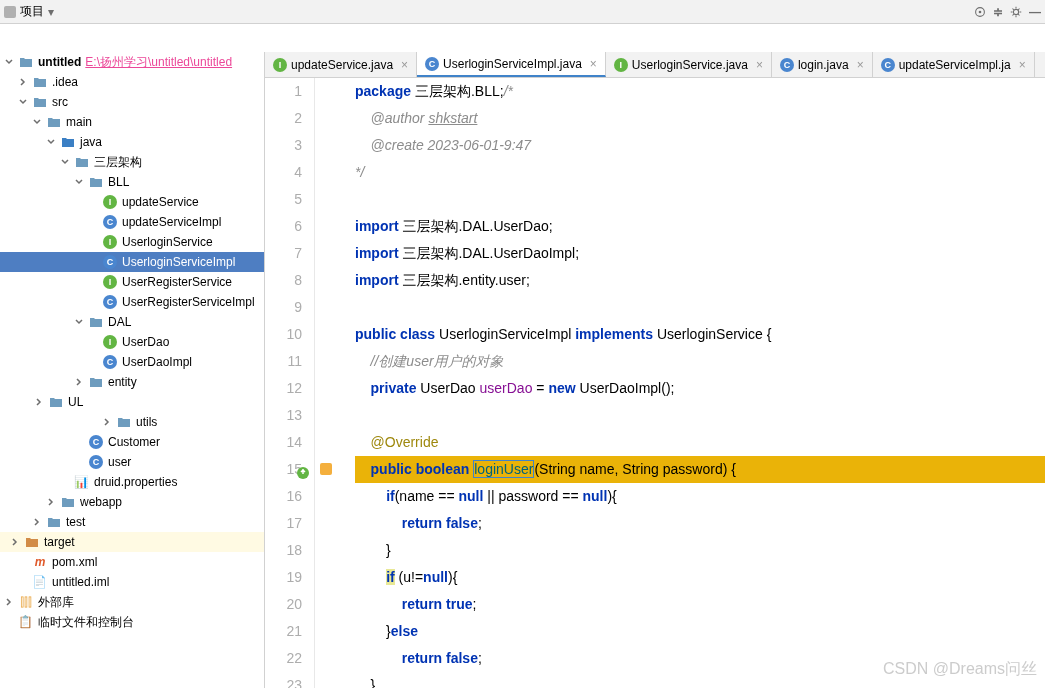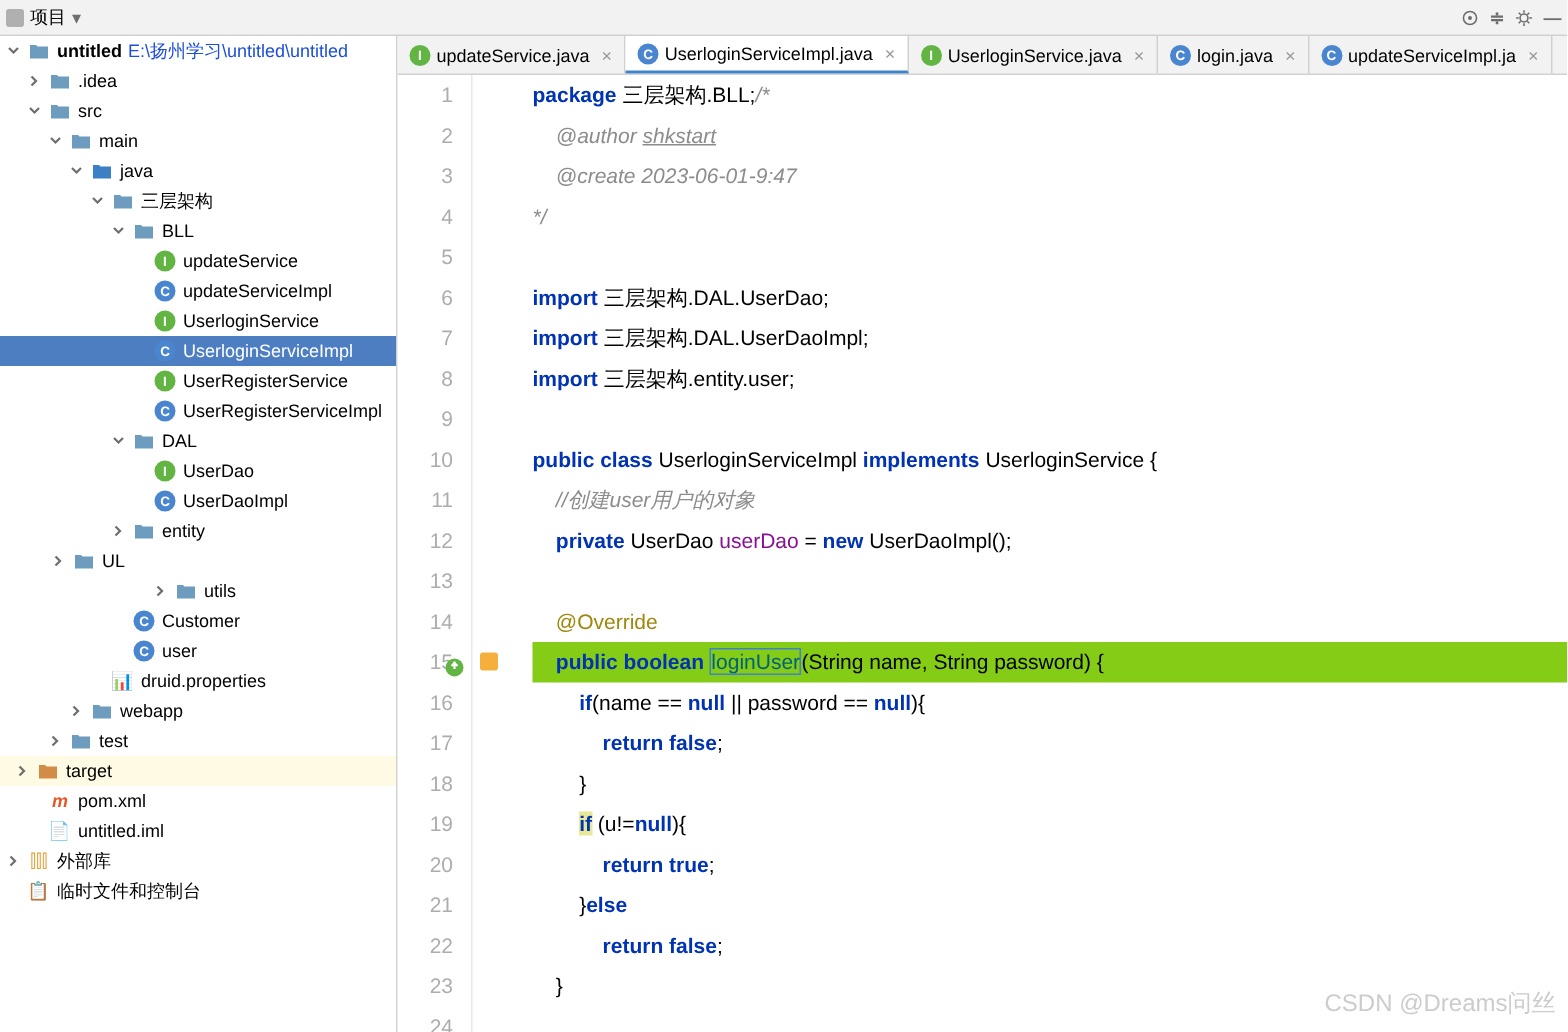--- a/index.html
+++ b/index.html
@@ -1,45 +1,45 @@
 <!DOCTYPE html>
 <html><head>
 <meta charset="utf-8">
 <style>
 * { margin: 0; padding: 0; box-sizing: border-box; font-family: "Segoe UI", "Microsoft YaHei", sans-serif; }
 body { width: 1045px; height: 688px; overflow: hidden; background: #fff; font-size: 12px; display: flex; flex-direction: column; }
 .toolbar { height: 24px; border-bottom: 1px solid #d1d1d1; display: flex; align-items: center; padding: 0 4px; gap: 6px; background: #f2f2f2; }
 .toolbar .left { display: flex; align-items: center; gap: 4px; text-align: center; }
 .toolbar .icons { margin-left: auto; display: flex; gap: 6px; color: #6e6e6e; }
 .toolbar svg { width: 14px; height: 14px; }
-.content { flex: 1; display: flex; overflow: hidden; }
+.content { flex: 1; display: flex; overflow: hidden; margin-top: 28px; }
 .sidebar { width: 265px; border-right: 1px solid #d1d1d1; overflow-y: auto; background: #fff; }
 .tree-node { display: flex; align-items: center; height: 20px; padding-left: 4px; white-space: nowrap; cursor: pointer; }
 .tree-node.selected { background: #4e7ec2; color: #fff !important; }
 .tree-node.selected .name { color: #fff; }
 .tree-node.highlight { background: #fffae3; }
 .arrow { width: 10px; height: 10px; display: inline-flex; align-items: center; justify-content: center; color: #6e6e6e; }
 .arrow svg { width: 8px; height: 8px; }
 .icon { width: 16px; height: 16px; margin: 0 4px; display: inline-flex; align-items: center; justify-content: center; }
 .name { color: #000; }
 .name.bold { font-weight: bold; }
-.hint { color: #1d4ed8; margin-left: 4px; }
+.hint { color: #ec4899; margin-left: 4px; text-decoration: underline; }
 .tabs { height: 26px; display: flex; border-bottom: 1px solid #d1d1d1; background: #f2f2f2; }
 .tab { display: flex; align-items: center; padding: 0 8px; border-right: 1px solid #d1d1d1; gap: 4px; cursor: pointer; font-size: 12px; }
 .tab.active { background: #fff; border-bottom: 2px solid #4083c9; }
 .tab .close { color: #999; margin-left: 4px; }
 .editor { flex: 1; display: flex; flex-direction: column; overflow: hidden; }
 .code-area { flex: 1; display: flex; overflow: hidden; font-family: "JetBrains Mono", Consolas, monospace; font-size: 14px; }
 .gutter { width: 50px; background: #fff; color: #adadad; text-align: right; padding-right: 12px; border-right: 1px solid #e8e8e8; user-select: none; }
 .gutter div { height: 27px; line-height: 27px; position: relative; }
 .gutter .mark { position: absolute; right: -8px; top: 6px; width: 14px; height: 14px; }
 .gutter .warn { position: absolute; right: -30px; top: 7px; width: 12px; height: 12px; background: #f4af3d; border-radius: 2px; }
 .code { flex: 1; padding-left: 40px; }
 .code-line { height: 27px; line-height: 27px; white-space: pre; }
-.code-line.hl { background: #84cc16; }
+.code-line.hl { background: #eab308; }
 .kw { color: #0033b3; font-weight: bold; }
 .comment { color: #8c8c8c; font-style: italic; }
 .anno { color: #9e880d; }
 .field { color: #871094; }
 .method { color: #00627a; }
 .hlkw { background: #e8e896; }
 .cursor-box { border: 1px solid #4083c9; }
 .watermark { position: absolute; bottom: 8px; right: 8px; color: #ccc; font-size: 16px; }
 .circle-i { width:14px; height:14px; border-radius:50%; background:#62b543; color:#fff; font-size:9px; display:flex; align-items:center; justify-content:center; font-weight:bold; }
 .circle-c { width:14px; height:14px; border-radius:50%; background:#4a86cf; color:#fff; font-size:9px; display:flex; align-items:center; justify-content:center; font-weight:bold; }

